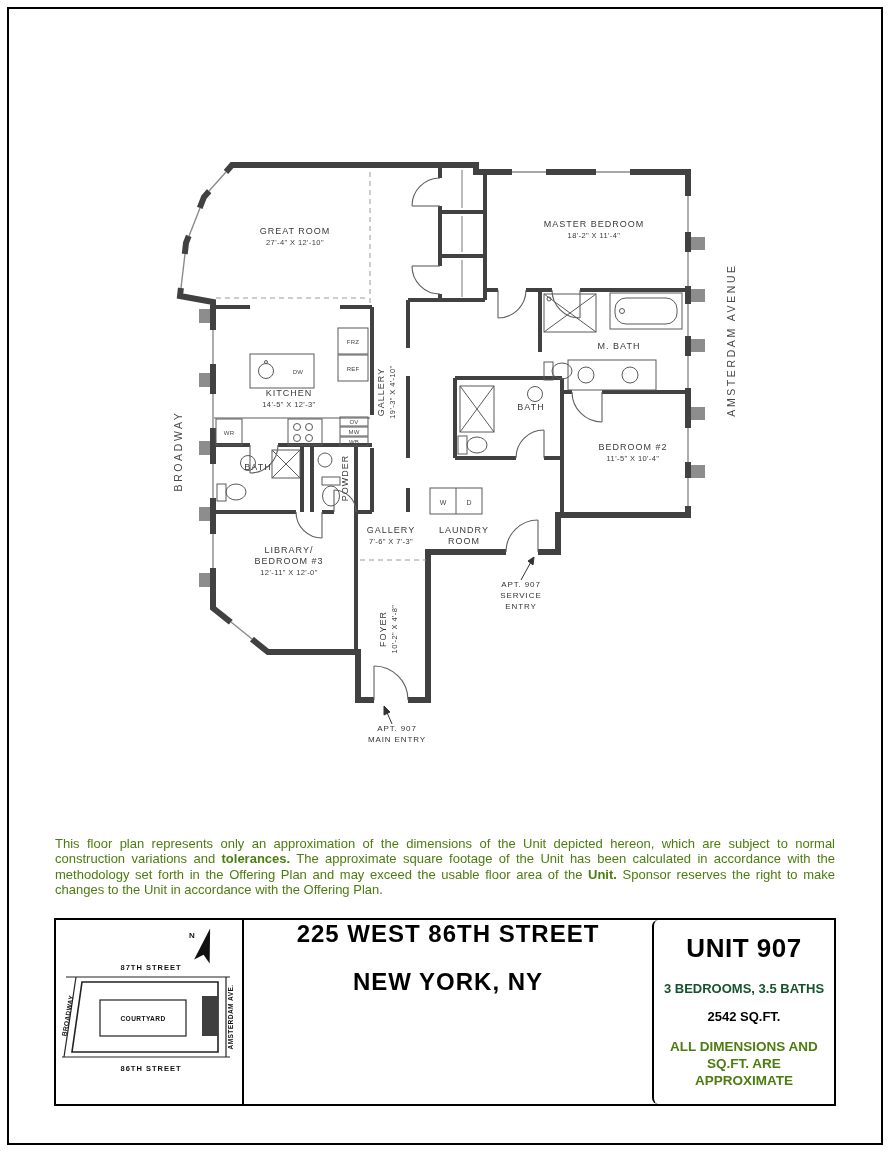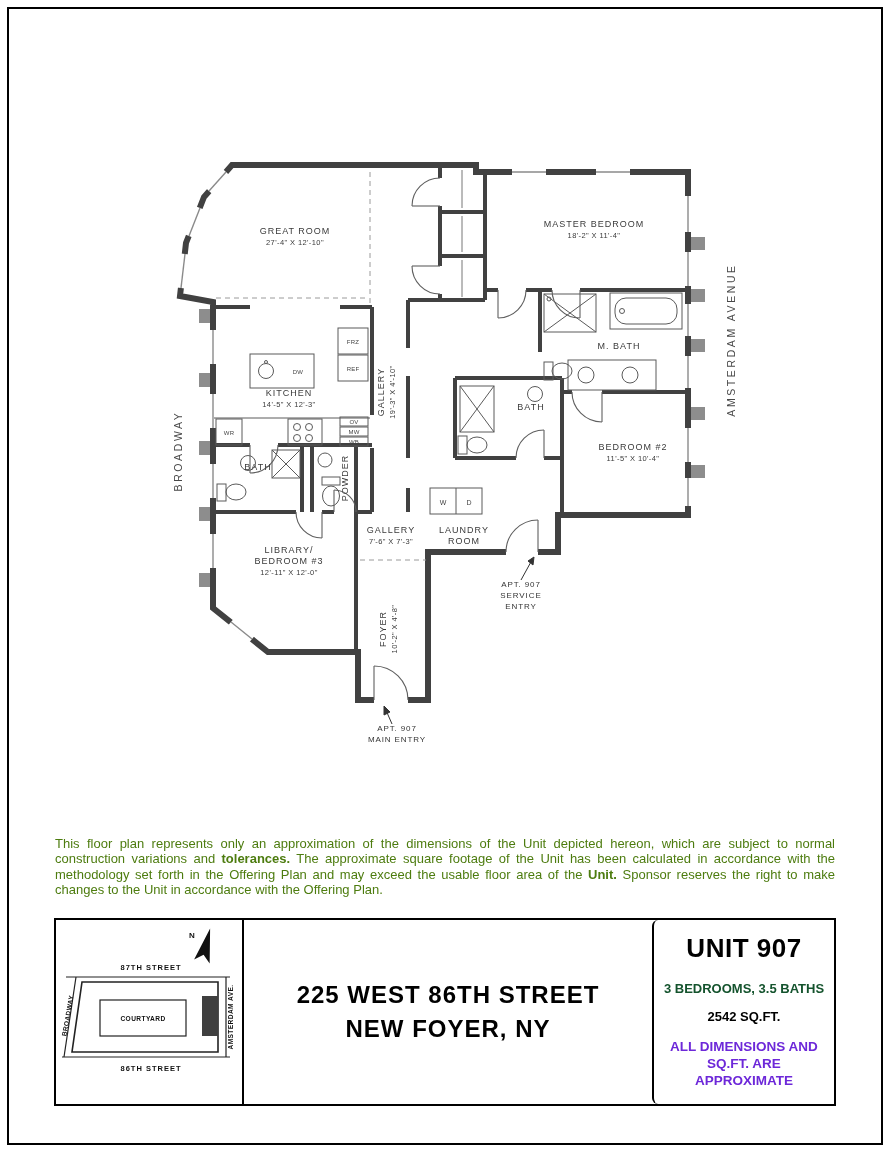--- a/index.html
+++ b/index.html
@@ -13,28 +13,28 @@
   .tiny{font-size:6px;letter-spacing:.2px;fill:#444;}
   .wd{font-size:7px;fill:#444;}
   .street{font-size:10.5px;letter-spacing:2.6px;fill:#484848;}
   .entry-note{font-size:8px;letter-spacing:.9px;fill:#333;}
   .disclaimer{position:absolute;left:55px;top:836px;width:780px;margin:0;
               font-size:13px;line-height:15.4px;text-align:justify;color:#4d7c0f;}
   .disclaimer b{font-weight:bold;}
   .titleblock{position:absolute;left:54px;top:918px;width:782px;height:188px;
               border:2px solid #000;box-sizing:border-box;display:flex;background:#fff;}
   .tb-map{width:186px;border-right:2px solid #000;position:relative;}
-  .tb-address{flex:1;display:flex;flex-direction:column;align-items:center;justify-content:center;gap:6px;border-radius:18px;}
+  .tb-address{flex:1;display:flex;flex-direction:column;align-items:center;justify-content:flex-start;gap:20px;border-radius:18px;}
   .addr-line{font-size:24px;font-weight:bold;letter-spacing:1px;color:#000;}
   .tb-unit{width:182px;border-left:2px solid #000;display:flex;flex-direction:column;align-items:center;
            text-align:center;padding:13px 6px 15px;box-sizing:border-box;border-radius:6px;}
   .unit-title{font-size:26px;font-weight:bold;letter-spacing:.5px;color:#000;}
   .unit-sub{font-size:13px;font-weight:bold;margin-top:17px;color:#14532d;}
   .unit-area{font-size:13px;font-weight:bold;margin-top:13px;color:#000;}
-  .unit-note{margin-top:auto;font-size:13.5px;font-weight:bold;line-height:17px;color:#6d28d9;}
+  .unit-note{margin-top:auto;font-size:13.5px;font-weight:bold;line-height:17px;color:#4d7c0f;}
   .map-svg{position:absolute;left:0;top:0;}
   .kmap-street{font-size:7.5px;letter-spacing:1px;fill:#111;font-weight:bold;}
   .kmap-small{font-size:6.6px;letter-spacing:.4px;fill:#111;font-weight:bold;}
   .kmap-n{font-size:8px;font-weight:bold;fill:#111;}
 </style>
 </head>
 <body>
 
 <div class="page">
   <div class="frame"></div>
@@ -309,21 +309,21 @@
         </g>
         <text class="kmap-street" x="95" y="50" text-anchor="middle">87TH STREET</text>
         <text class="kmap-street" x="95" y="151" text-anchor="middle">86TH STREET</text>
         <text class="kmap-small" transform="rotate(-80 14 96)" x="14" y="96" text-anchor="middle">BROADWAY</text>
         <text class="kmap-small" transform="rotate(-90 177 97)" x="177" y="97" text-anchor="middle">AMSTERDAM AVE.</text>
       </svg>
     </div>
 
     <div class="tb-address">
       <div class="addr-line">225 WEST 86TH STREET</div>
-      <div class="addr-line">NEW FOYER, NY</div>
+      <div class="addr-line">NEW YORK, NY</div>
     </div>
 
     <div class="tb-unit">
       <div class="unit-title">UNIT 907</div>
       <div class="unit-sub">3 BEDROOMS, 3.5 BATHS</div>
       <div class="unit-area">2542 SQ.FT.</div>
       <div class="unit-note">
         <div>ALL DIMENSIONS AND</div>
         <div>SQ.FT. ARE APPROXIMATE</div>
       </div>

